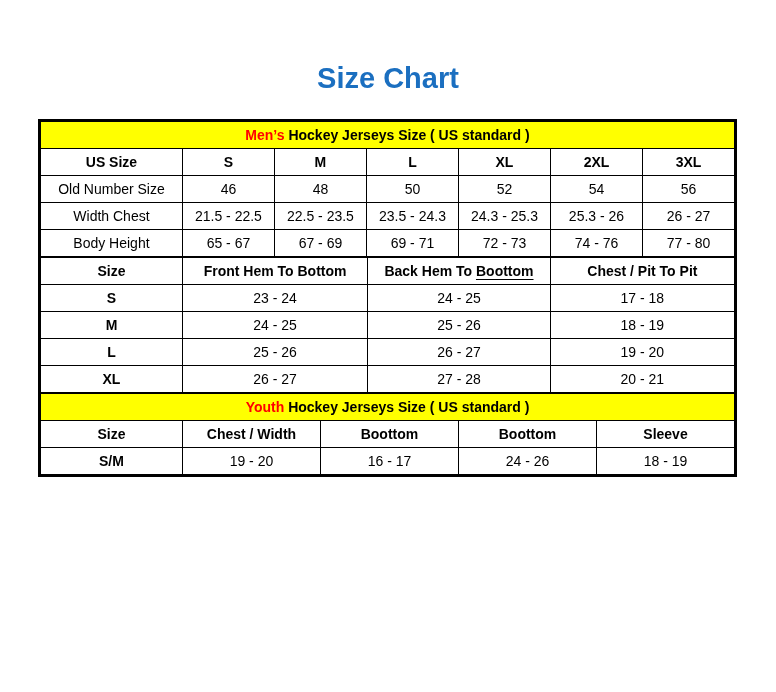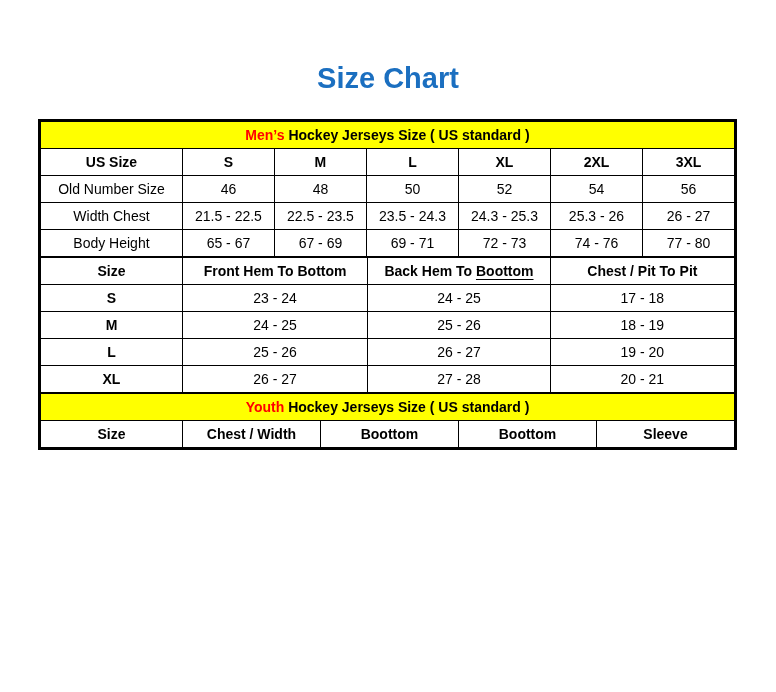--- a/index.html
+++ b/index.html
@@ -142,17 +142,24 @@
           <tr>
         <td colspan="5" class="band"><span class="hl">Youth</span><span> Hockey Jerseys Size ( US standard )</span></td>
       </tr>
       <tr>
         <td class="hdr">Size</td>
         <td class="hdr">Chest / Width</td>
         <td class="hdr">Boottom</td>
         <td class="hdr">Boottom</td>
         <td class="hdr">Sleeve</td>
       </tr>
+      <tr>
+        <td class="blbl">S/M</td>
+        <td>19 - 20</td>
+        <td>16 - 17</td>
+        <td>24 - 26</td>
+        <td>18 - 19</td>
+      </tr>
     </tbody>
       </table>
 
   </div>
 </div>
 
 </body></html>

